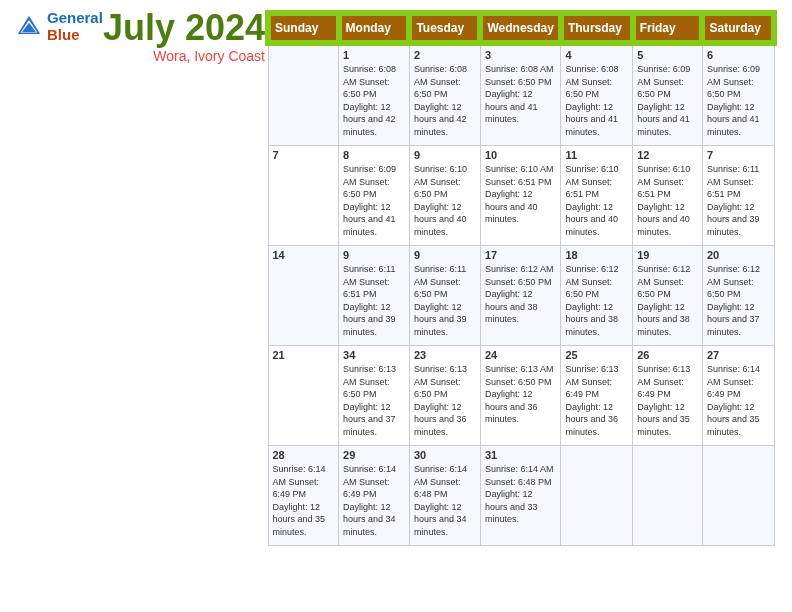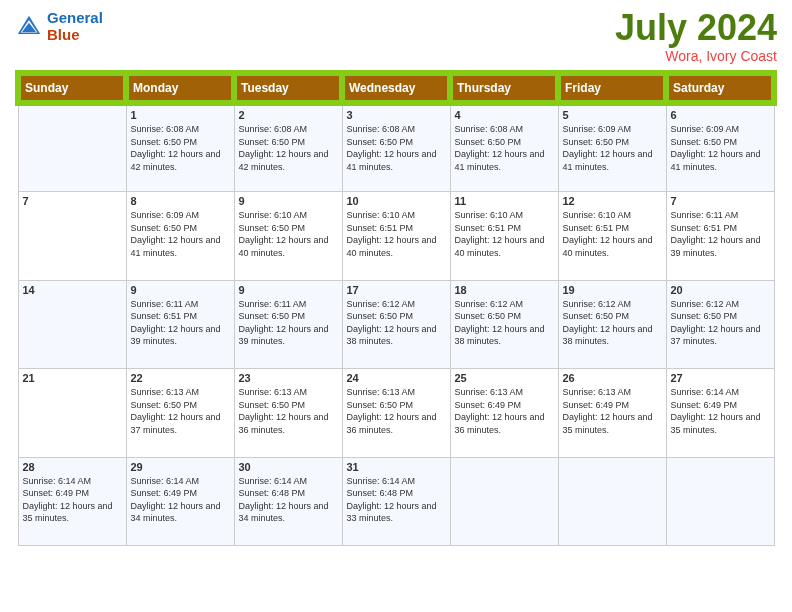--- a/index.html
+++ b/index.html
@@ -8,21 +8,21 @@
       background: #fff;
       width: 792px;
       height: 612px;
       overflow: hidden;
     }
     .page {
       width: 792px;
       height: 560px;
       padding: 10px 15px 14px 15px;
       display: flex;
-      flex-direction: column;
+      flex-direction: row;
     }
     .header {
       display: flex;
       justify-content: space-between;
       align-items: flex-start;
       margin-bottom: 6px;
     }
     .logo {
       display: flex;
       align-items: center;
@@ -271,21 +271,21 @@
 Sunset: 6:50 PM
 Daylight: 12 hours
 and 37 minutes.</div>
           </td>
         </tr>
         <tr>
           <td>
             <span class="day-number">21</span>
           </td>
           <td>
-            <span class="day-number">22</span>
+            <span class="day-number">34</span>
             <div class="day-info">Sunrise: 6:13 AM
 Sunset: 6:50 PM
 Daylight: 12 hours
 and 37 minutes.</div>
           </td>
           <td>
             <span class="day-number">23</span>
             <div class="day-info">Sunrise: 6:13 AM
 Sunset: 6:50 PM
 Daylight: 12 hours

